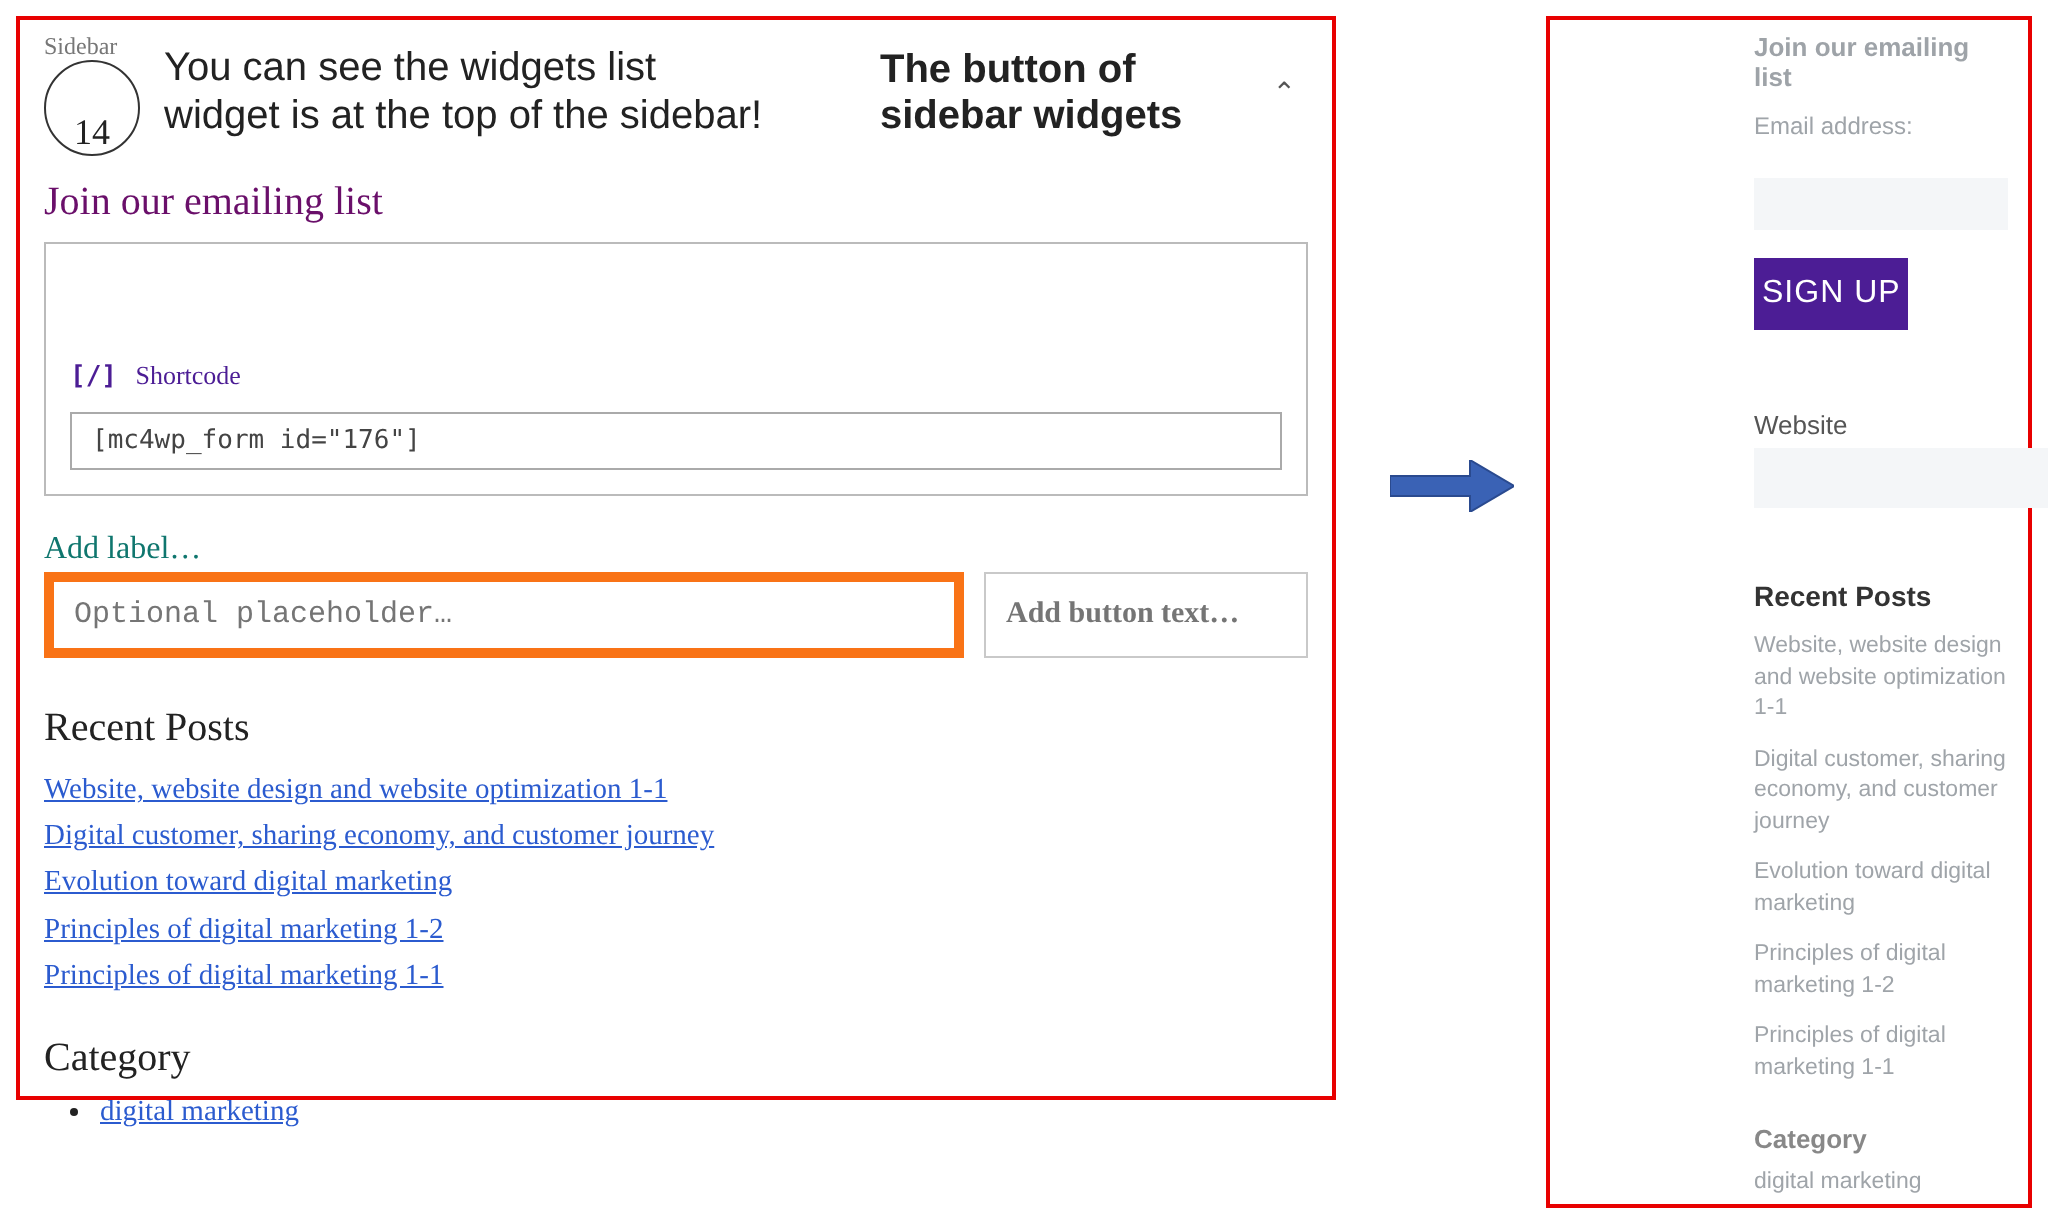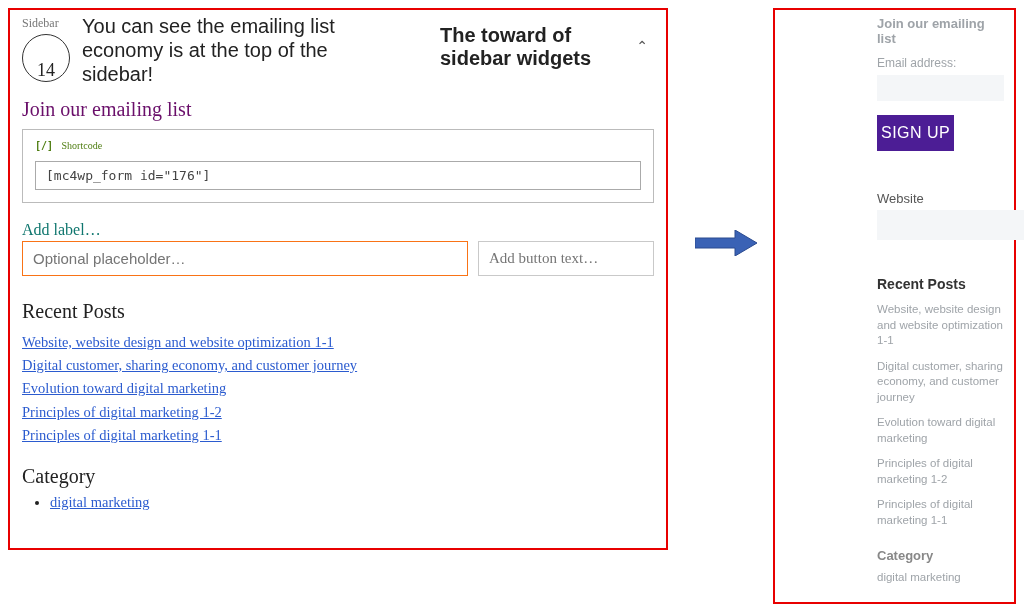--- a/index.html
+++ b/index.html
@@ -74,23 +74,24 @@
       margin-top: 8px;
       margin-bottom: 8px;
     }
     .shortcode-box {
       border: 1px solid #bbb;
       padding: 10px 12px 12px 12px;
       margin-bottom: 14px;
     }
     .shortcode-label {
       font-family: Georgia, serif;
-      font-size: 10px;
-      color: #4d7c0f;
+      font-size: 13px;
+      color: #4c1d95;
       margin-bottom: 10px;
+      margin-top: 48px;
     }
     .bracket-icon {
       font-family: monospace;
       font-weight: bold;
       margin-right: 6px;
     }
     .shortcode-input {
       width: 100%;
       border: 1px solid #aaa;
       padding: 6px 10px;
@@ -105,33 +106,34 @@
       font-size: 16px;
       margin-top: 18px;
       margin-bottom: 2px;
     }
     .placeholder-row {
       display: flex;
       gap: 10px;
     }
     .placeholder-input {
       flex: 1;
-      border: 1px solid #f97316;
+      border: 5px solid #f97316;
       padding: 8px 10px;
-      font-family: Liberation Sans, sans-serif;
+      font-family: Liberation Mono, monospace;
       font-size: 15px;
       color: #888;
     }
     .btn-text-input {
-      width: 176px;
+      width: 162px;
       border: 1px solid #c9c9c9;
       padding: 8px 10px;
       font-family: Georgia, serif;
       font-size: 15px;
       color: #888;
+      font-weight: bold;
     }
     .posts-title {
       font-family: Georgia, serif;
       font-size: 20px;
       color: #222;
       margin-top: 24px;
       margin-bottom: 8px;
     }
     .post-links {
       list-style: none;
@@ -193,21 +195,21 @@
     }
     .r-heading {
       color: #9ea3a8;
       font-weight: 700;
       font-size: 13px;
       margin-bottom: 10px;
     }
     .r-label {
       color: #9fa4a9;
       font-size: 12px;
-      margin-bottom: 5px;
+      margin-bottom: 19px;
     }
     .r-input {
       width: 100%;
       height: 26px;
       background: #f4f6f8;
       border: none;
     }
     .r-signup {
       margin-top: 14px;
       background: #4c1d95;
@@ -244,22 +246,22 @@
   </style>
 </head>
 <body>
 
 <div class="panel-left">
   <div class="sidebar-header-row">
     <div class="sidebar-label">Sidebar</div>
     <div class="circle-num">
       <span>14</span>
     </div>
-    <div class="caption-note">You can see the emailing list economy is at the top of the sidebar!</div>
-    <div class="caption-right">The toward of sidebar widgets</div>
+    <div class="caption-note">You can see the widgets list widget is at the top of the sidebar!</div>
+    <div class="caption-right">The button of sidebar widgets</div>
     <div class="chevron-up">⌃</div>
   </div>
 
   <div class="widget-title">Join our emailing list</div>
 
   <div class="shortcode-box">
     <div class="shortcode-label">
       <span class="bracket-icon">[/]</span>
       <span>Shortcode</span>
     </div>

